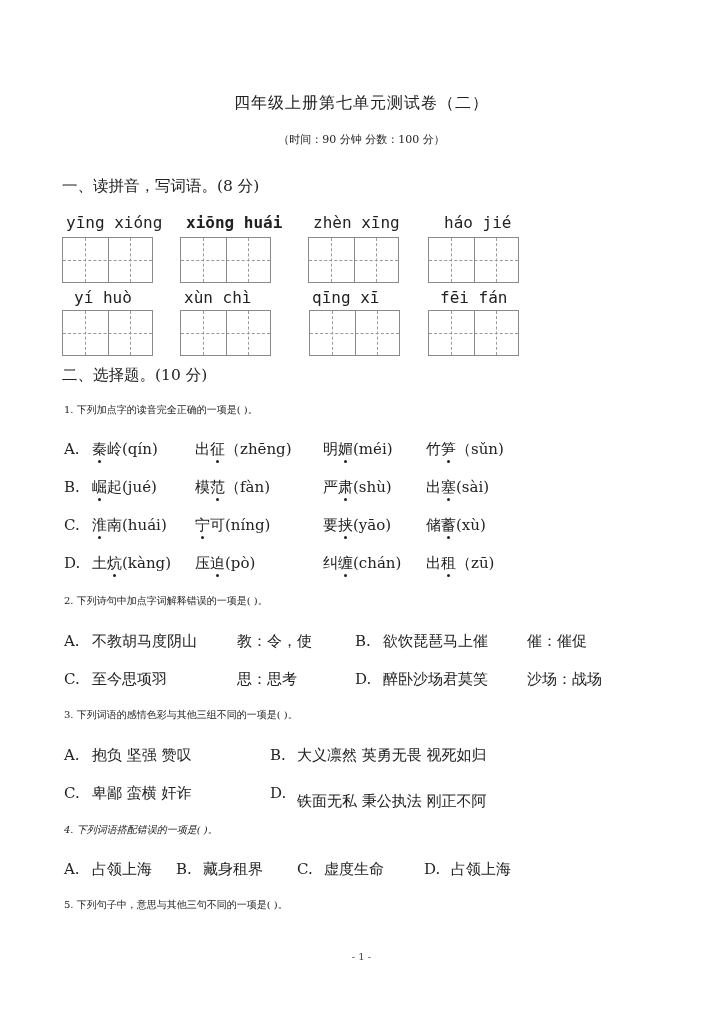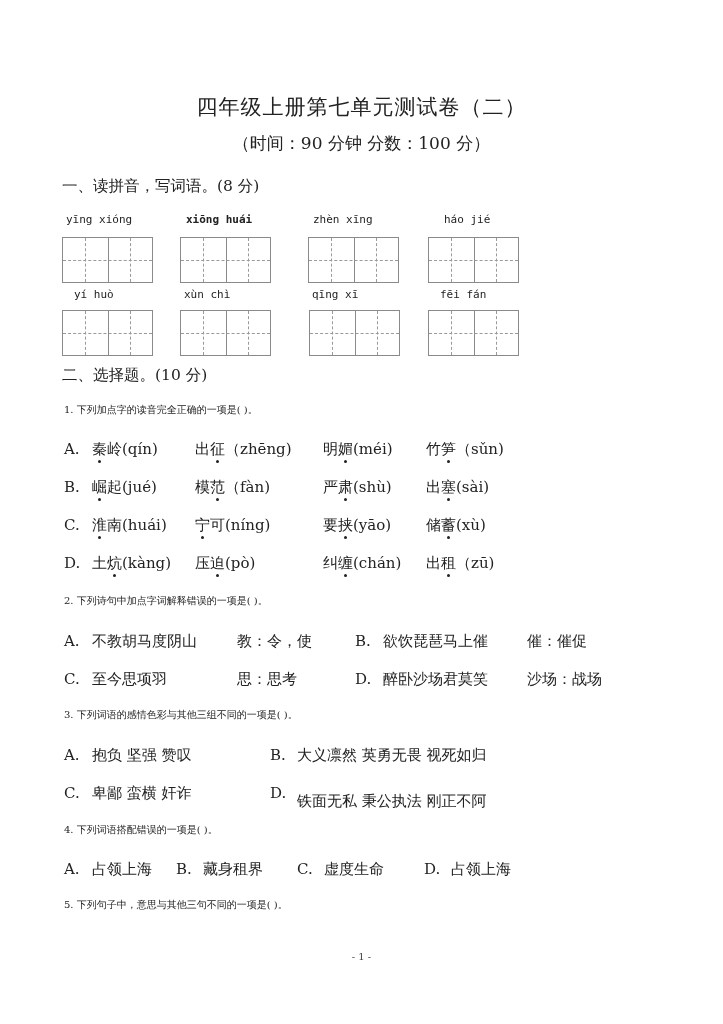--- a/index.html
+++ b/index.html
@@ -1,22 +1,22 @@
 <!DOCTYPE html>
 <html><head>
 <meta charset="utf-8">
 <style>
   html, body { margin:0; padding:0; background:#ffffff; }
   body { width:723px; height:1024px; position:relative; overflow:hidden;
          font-family:"DejaVu Serif","Liberation Serif",serif; color:#222; }
   .abs { position:absolute; white-space:nowrap; }
-  .title { left:0; width:723px; text-align:center; top:93px; font-size:21px; letter-spacing:1px; }
-  .subtitle { left:0; width:723px; text-align:center; top:132px; font-size:17px; }
+  .title { left:0; width:723px; text-align:center; top:93px; font-size:16px; letter-spacing:1px; }
+  .subtitle { left:0; width:723px; text-align:center; top:132px; font-size:11px; }
   .sec { font-size:15.5px; left:62px; }
-  .py { font-family:"DejaVu Sans Mono","Liberation Mono",monospace; font-size:11px; color:#222; }
+  .py { font-family:"DejaVu Sans Mono","Liberation Mono",monospace; font-size:16px; color:#222; }
   .grid { position:absolute; width:91px; height:46px; border:1px solid #8a8a8a; box-sizing:border-box; }
   .grid .mid { position:absolute; left:45px; top:0; bottom:0; border-left:1px solid #8a8a8a; }
   .grid .hd { position:absolute; left:0; right:0; top:22px; border-top:1px dashed #9a9a9a; }
   .grid .vd1 { position:absolute; left:22px; top:0; bottom:0; border-left:1px dashed #9a9a9a; }
   .grid .vd2 { position:absolute; left:67px; top:0; bottom:0; border-left:1px dashed #9a9a9a; }
   .line { font-size:10px; left:64px; }
   .opt { font-size:15px; }
   .dot { position:relative; }
   .dot::after { content:""; position:absolute; left:50%; bottom:-5px; width:3px; height:3px; margin-left:-1.5px;
                 background:#222; border-radius:50%; }
@@ -137,21 +137,21 @@
 <div class="abs opt" style="left:64px; top:746px;">A.</div>
 <div class="abs opt" style="left:92px; top:746px;">抱负   坚强   赞叹</div>
 <div class="abs opt" style="left:270px; top:746px;">B.</div>
 <div class="abs opt" style="left:297px; top:746px;">大义凛然   英勇无畏   视死如归</div>
 
 <div class="abs opt" style="left:64px; top:784px;">C.</div>
 <div class="abs opt" style="left:92px; top:784px;">卑鄙   蛮横   奸诈</div>
 <div class="abs opt" style="left:270px; top:784px;">D.</div>
 <div class="abs opt" style="left:297px; top:784px;margin-top:8px;">铁面无私   秉公执法   刚正不阿</div>
 
-<div class="abs line" style="top:823px;">4. 下列词语搭配错误的一项是(   )。</div>
+<div class="abs line" style="top:823px;font-style:italic;">4. 下列词语搭配错误的一项是(   )。</div>
 <div class="abs opt" style="left:64px; top:860px;">A.</div>
 <div class="abs opt" style="left:92px; top:860px;text-align:center;">占领上海</div>
 <div class="abs opt" style="left:176px; top:860px;">B.</div>
 <div class="abs opt" style="left:203px; top:860px;">藏身租界</div>
 <div class="abs opt" style="left:297px; top:860px;">C.</div>
 <div class="abs opt" style="left:324px; top:860px;font-family:Liberation Mono, monospace;">虚度生命</div>
 <div class="abs opt" style="left:424px; top:860px;">D.</div>
 <div class="abs opt" style="left:451px; top:860px;">占领上海</div>
 
 <div class="abs line" style="top:898px;">5. 下列句子中，意思与其他三句不同的一项是(    )。</div>

